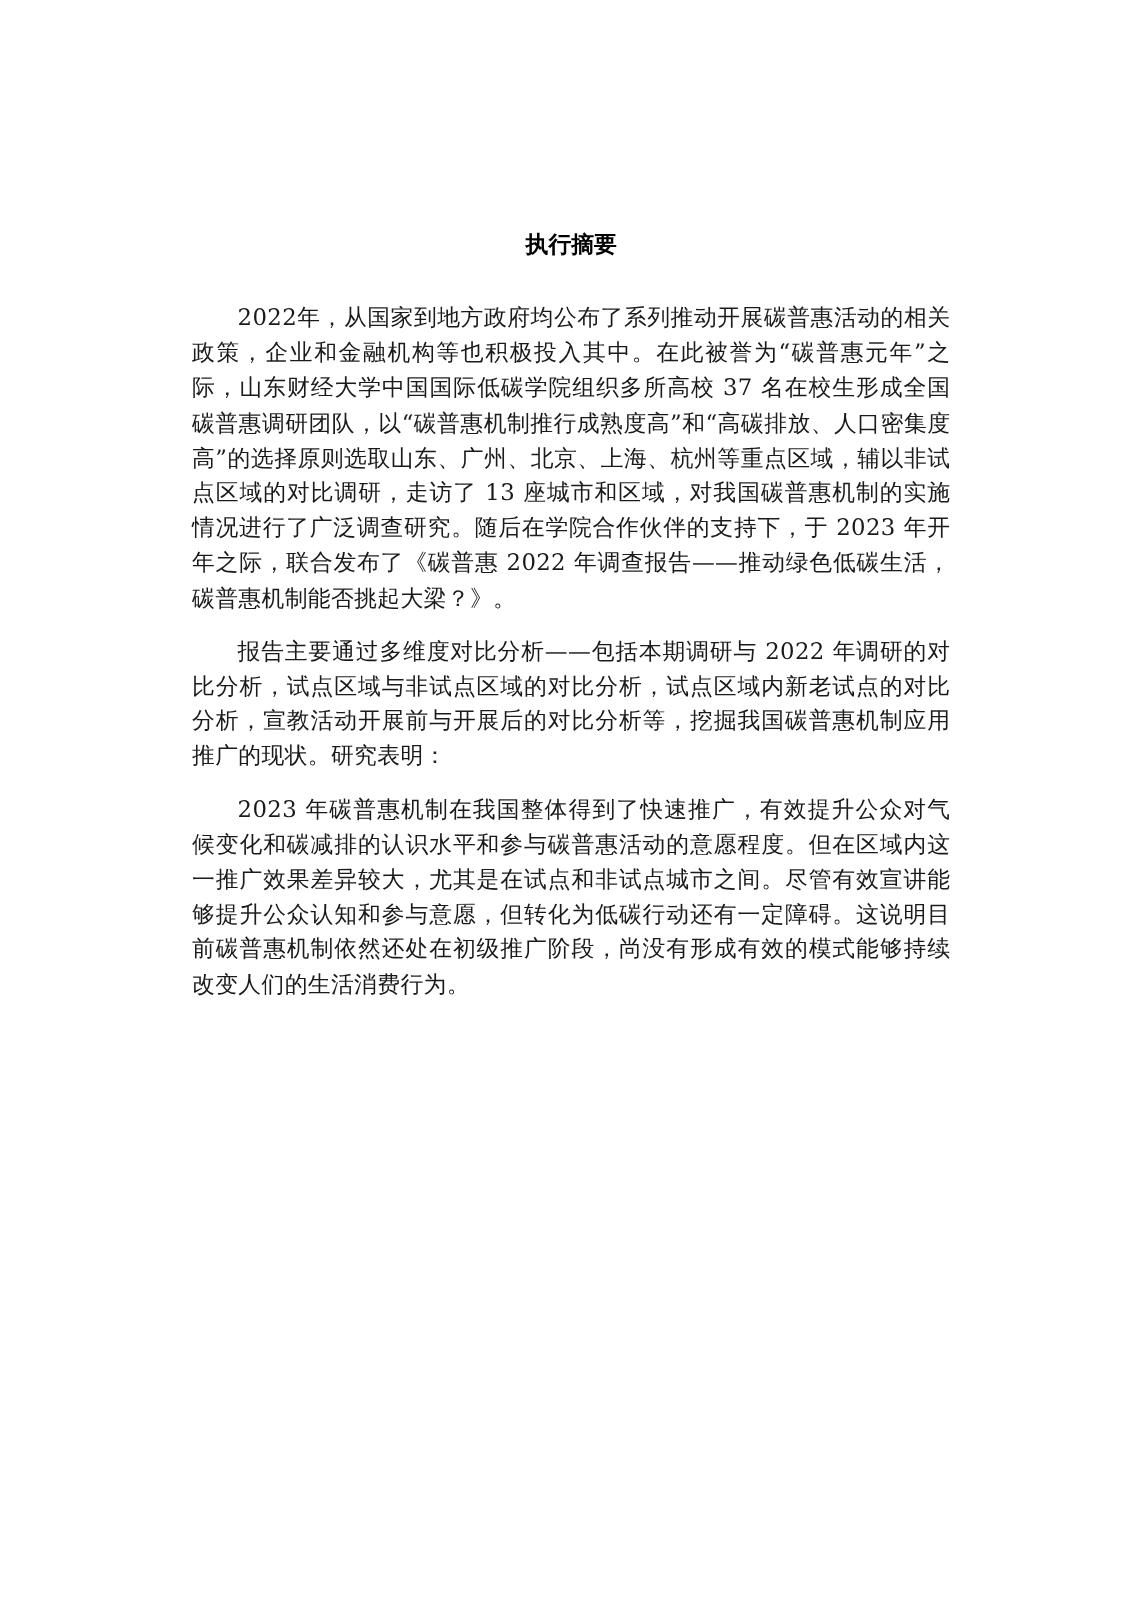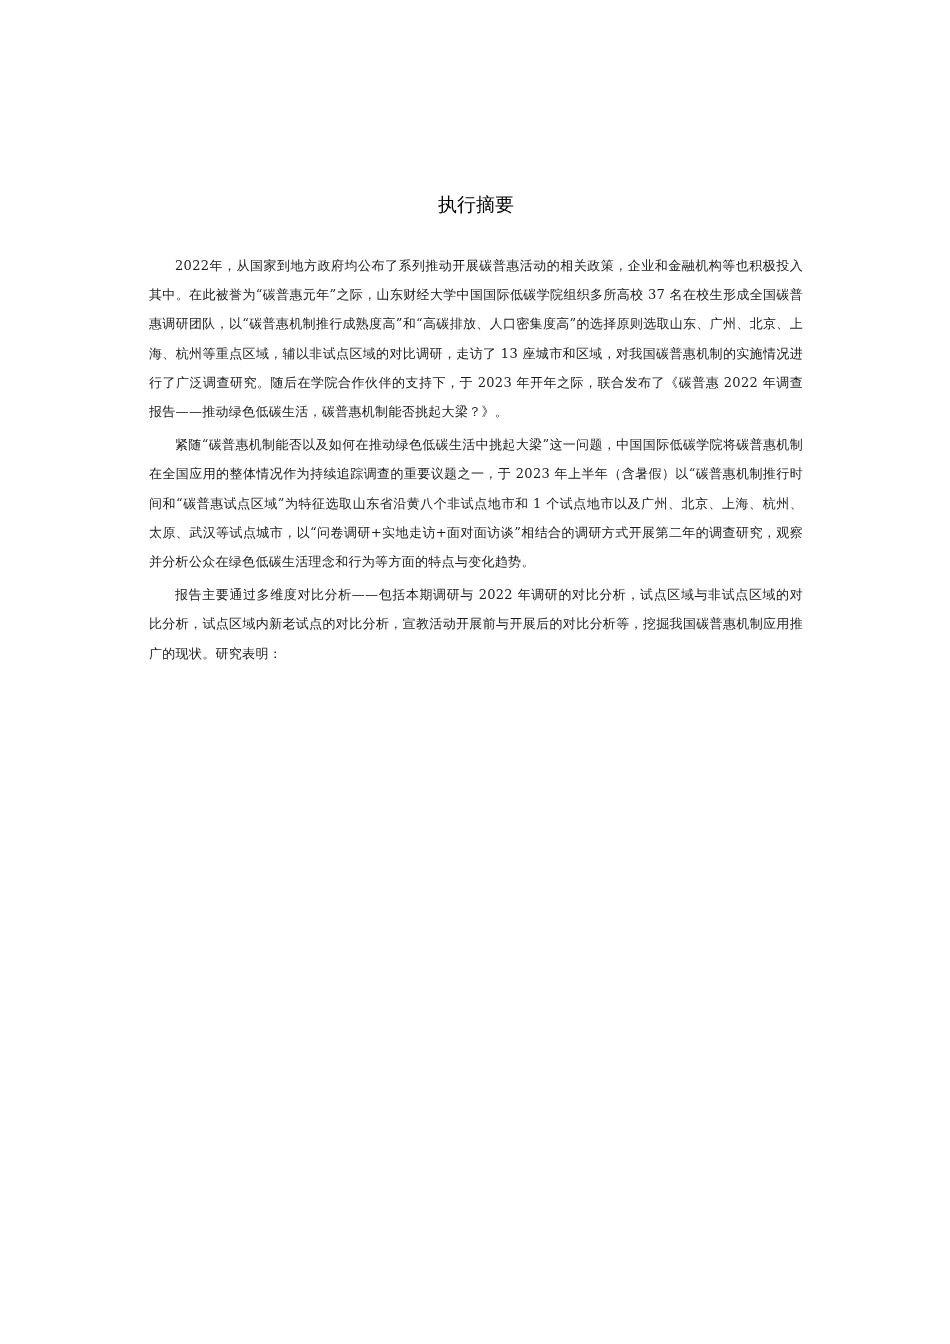--- a/index.html
+++ b/index.html
@@ -8,37 +8,37 @@
       position: absolute;
       left: 145px;
       top: 190px;
       width: 662px;
       color: #111111;
       font-family: "DejaVu Serif", "Liberation Serif", serif;
     }
     .title {
       text-align: center;
       font-family: "DejaVu Sans", "Liberation Sans", sans-serif;
-      font-weight: normal;
+      font-weight: bold;
       font-size: 19px;
       line-height: 28px;
       margin: 0 0 33px 0;
       color: #000;
     }
     .para {
-      font-size: 13px;
+      font-size: 19px;
       line-height: 29.2px;
       text-indent: 2em;
       text-align: justify;
-      margin: 4px;
+      margin: 15px;
       letter-spacing: 0.3px;
       color: #1a1a1a;
     }
   </style>
 </head>
 <body>
 
 <div class="page">
   <h1 class="title">执行摘要</h1>
   <p class="para">2022年，从国家到地方政府均公布了系列推动开展碳普惠活动的相关政策，企业和金融机构等也积极投入其中。在此被誉为“碳普惠元年”之际，山东财经大学中国国际低碳学院组织多所高校 37 名在校生形成全国碳普惠调研团队，以“碳普惠机制推行成熟度高”和“高碳排放、人口密集度高”的选择原则选取山东、广州、北京、上海、杭州等重点区域，辅以非试点区域的对比调研，走访了 13 座城市和区域，对我国碳普惠机制的实施情况进行了广泛调查研究。随后在学院合作伙伴的支持下，于 2023 年开年之际，联合发布了《碳普惠 2022 年调查报告——推动绿色低碳生活，碳普惠机制能否挑起大梁？》。</p>
-  <p class="para">紧随“碳普惠机制能否以及如何在推动绿色低碳生活中挑起大梁”这一问题，中国国际低碳学院将碳普惠机制在全国应用的整体情况作为持续追踪调查的重要议题之一，于 2023 年上半年（含暑假）以“碳普惠机制推行时间和“碳普惠试点区域”为特征选取山东省沿黄八个非试点地市和 1 个试点地市以及广州、北京、上海、杭州、太原、武汉等试点城市，以“问卷调研+实地走访+面对面访谈”相结合的调研方式开展第二年的调查研究，观察并分析公众在绿色低碳生活理念和行为等方面的特点与变化趋势。</p>
   <p class="para">报告主要通过多维度对比分析——包括本期调研与 2022 年调研的对比分析，试点区域与非试点区域的对比分析，试点区域内新老试点的对比分析，宣教活动开展前与开展后的对比分析等，挖掘我国碳普惠机制应用推广的现状。研究表明：</p>
+  <p class="para">2023 年碳普惠机制在我国整体得到了快速推广，有效提升公众对气候变化和碳减排的认识水平和参与碳普惠活动的意愿程度。但在区域内这一推广效果差异较大，尤其是在试点和非试点城市之间。尽管有效宣讲能够提升公众认知和参与意愿，但转化为低碳行动还有一定障碍。这说明目前碳普惠机制依然还处在初级推广阶段，尚没有形成有效的模式能够持续改变人们的生活消费行为。</p>
 </div>
 
 </body></html>

